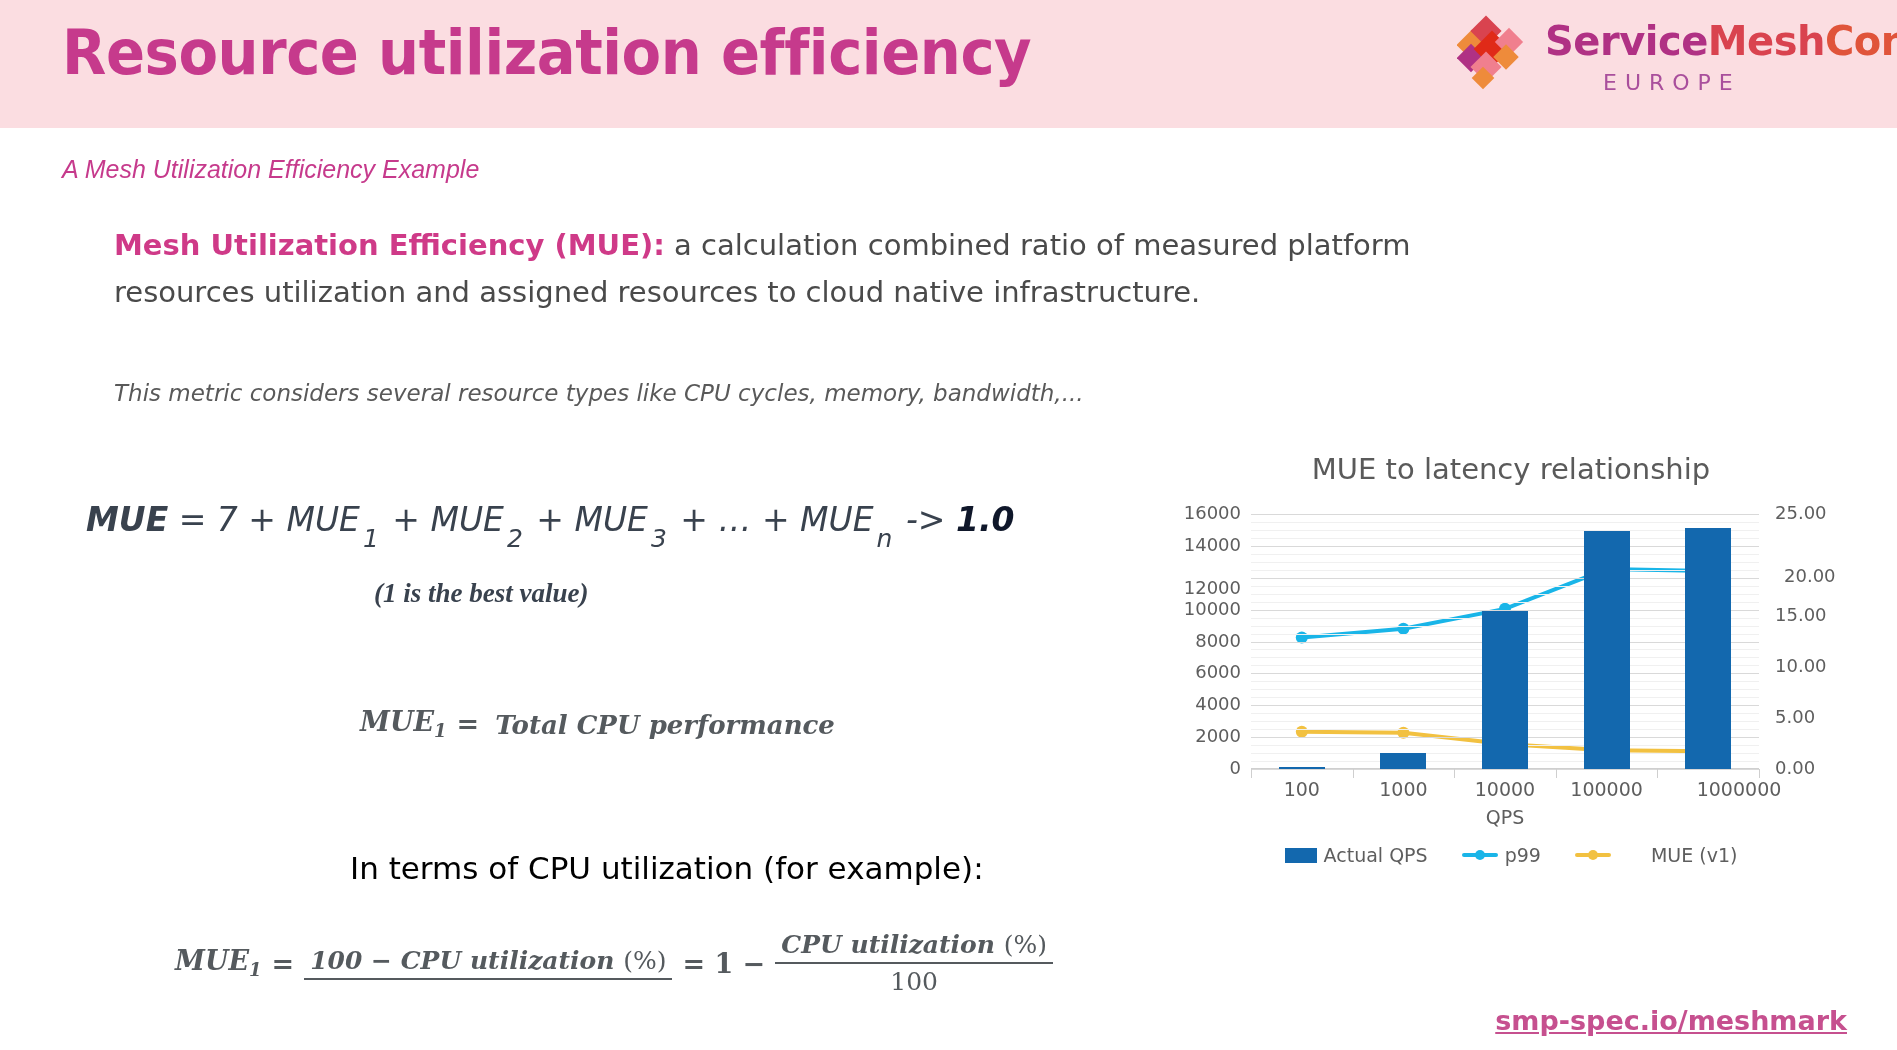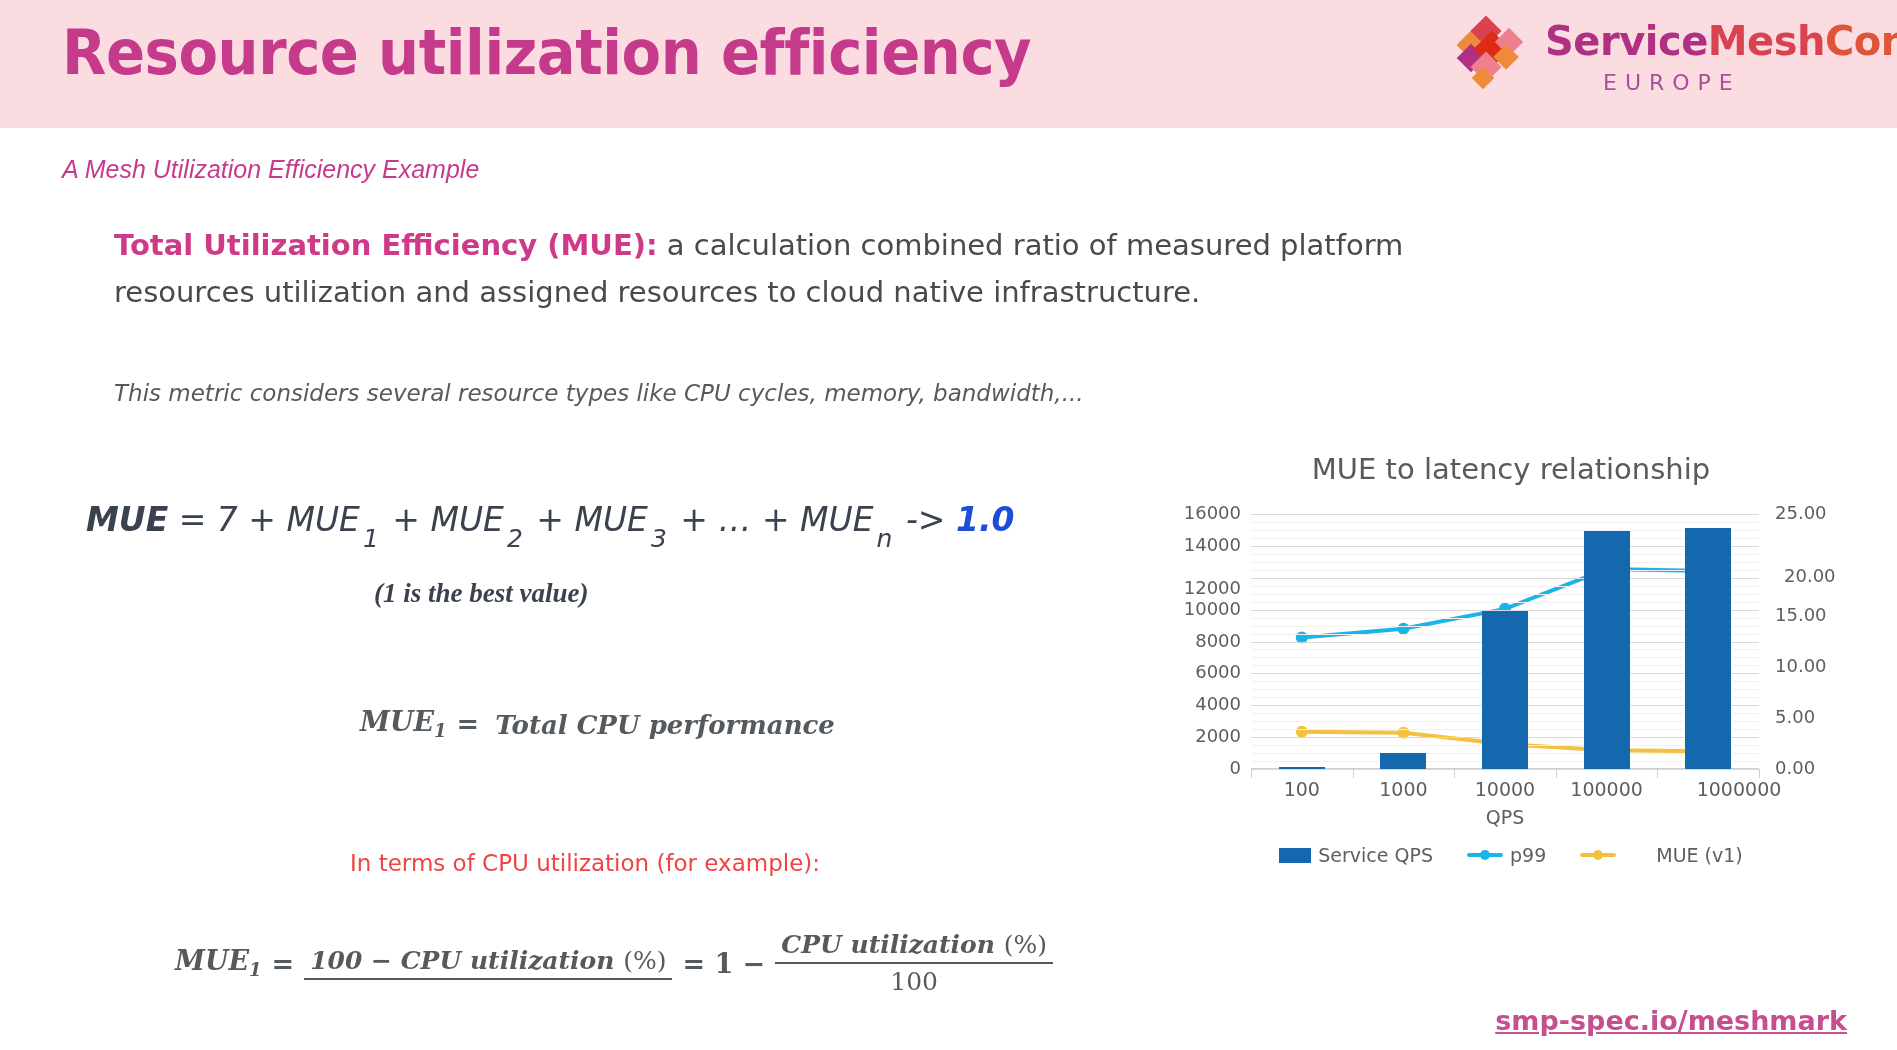--- a/index.html
+++ b/index.html
@@ -125,21 +125,21 @@
     font-family: "DejaVu Sans", sans-serif;
   }
   .formula-main b { font-weight: bold; }
   .formula-main .sub {
     display: inline-block;
     font-size: 25px;
     transform: translateY(16px);
     padding: 0 3px;
   }
   .formula-main .goal {
-    color: #1d4ed8;
+    color: #0f172a;
     font-weight: bold;
   }
   .formula-best {
     position: absolute;
     left: 374px;
     top: 578px;
     font-size: 27px;
     font-style: italic;
     font-weight: bold;
     color: #39424e;
@@ -171,22 +171,22 @@
   }
   .frac .den { padding: 3px 6px 0 6px; }
   .eq-1 { left: 360px; top: 706px; font-size: 26px; font-weight: bold; }
   .eq-2 { left: 175px; top: 930px; font-size: 25px; font-weight: bold; }
   .eq .roman { font-style: normal; font-weight: normal; }
 
   .eq-caption {
     position: absolute;
     left: 350px;
     top: 850px;
-    font-size: 23px;
-    color: #ef4444;
+    font-size: 31px;
+    color: #000000;
     font-family: "DejaVu Sans", sans-serif;
   }
 
   
   .chart-panel {
     position: absolute;
     left: 1125px;
     top: 452px;
     width: 772px;
     height: 510px;
@@ -347,21 +347,21 @@
   </svg>
   <div class="logo-text">
     <span class="lt-a">Service</span><span class="lt-b">Mesh</span><span class="lt-c">Con</span>
   </div>
   <div class="logo-europe">EUROPE</div>
 </div>
 
 <div class="subtitle">A Mesh Utilization Efficiency Example</div>
 
 <div class="para-main">
-  <span class="lead">Total Utilization Efficiency (MUE):</span><span> a calculation combined ratio of measured platform resources utilization and assigned resources to cloud native infrastructure.</span>
+  <span class="lead">Mesh Utilization Efficiency (MUE):</span><span> a calculation combined ratio of measured platform resources utilization and assigned resources to cloud native infrastructure.</span>
 </div>
 
 <div class="para-note">This metric considers several resource types like CPU cycles, memory, bandwidth,...</div>
 
 <div class="formula-main">
   <b>MUE</b><span> = 7 + MUE</span><span class="sub">1</span><span> + MUE</span><span class="sub">2</span><span> + MUE</span><span class="sub">3</span><span> + … + MUE</span><span class="sub">n</span><span> -&gt; </span><span class="goal">1.0</span>
 </div>
 <div class="formula-best">(1 is the best value)</div>
 
 <div class="eq eq-1">
@@ -475,21 +475,21 @@
     <div class="axis-label-x">QPS</div>
   <div class="bar" style="left: 153.8px; height: 2px; background: rgb(19, 104, 174); bottom: auto; top: 253px; position: absolute;"></div>
       <div class="bar" style="left: 255.4px; height: 15.9375px; background: rgb(19, 104, 174); bottom: auto; top: 239.062px; position: absolute;"></div>
       <div class="bar" style="left: 357px; height: 157.781px; background: rgb(19, 104, 174); bottom: auto; top: 97.2188px; position: absolute;"></div>
       <div class="bar" style="left: 458.6px; height: 238.266px; background: rgb(19, 104, 174); bottom: auto; top: 16.7344px; position: absolute;"></div>
       <div class="bar" style="left: 560.2px; height: 241.453px; background: rgb(19, 104, 174); bottom: auto; top: 13.5469px; position: absolute;"></div>
     </div>
   <div class="legend">
     <div class="legend-item">
       <span class="sw-bar"></span>
-      <span>Service QPS</span>
+      <span>Actual QPS</span>
     </div>
     <div class="legend-item">
       <span class="sw-line sw-p99"></span>
       <span>p99</span>
     </div>
     <div class="legend-item">
       <span class="sw-line sw-mue"></span>
       <span class="legend-gap"></span>
       <span>MUE (v1)</span>
     </div>

